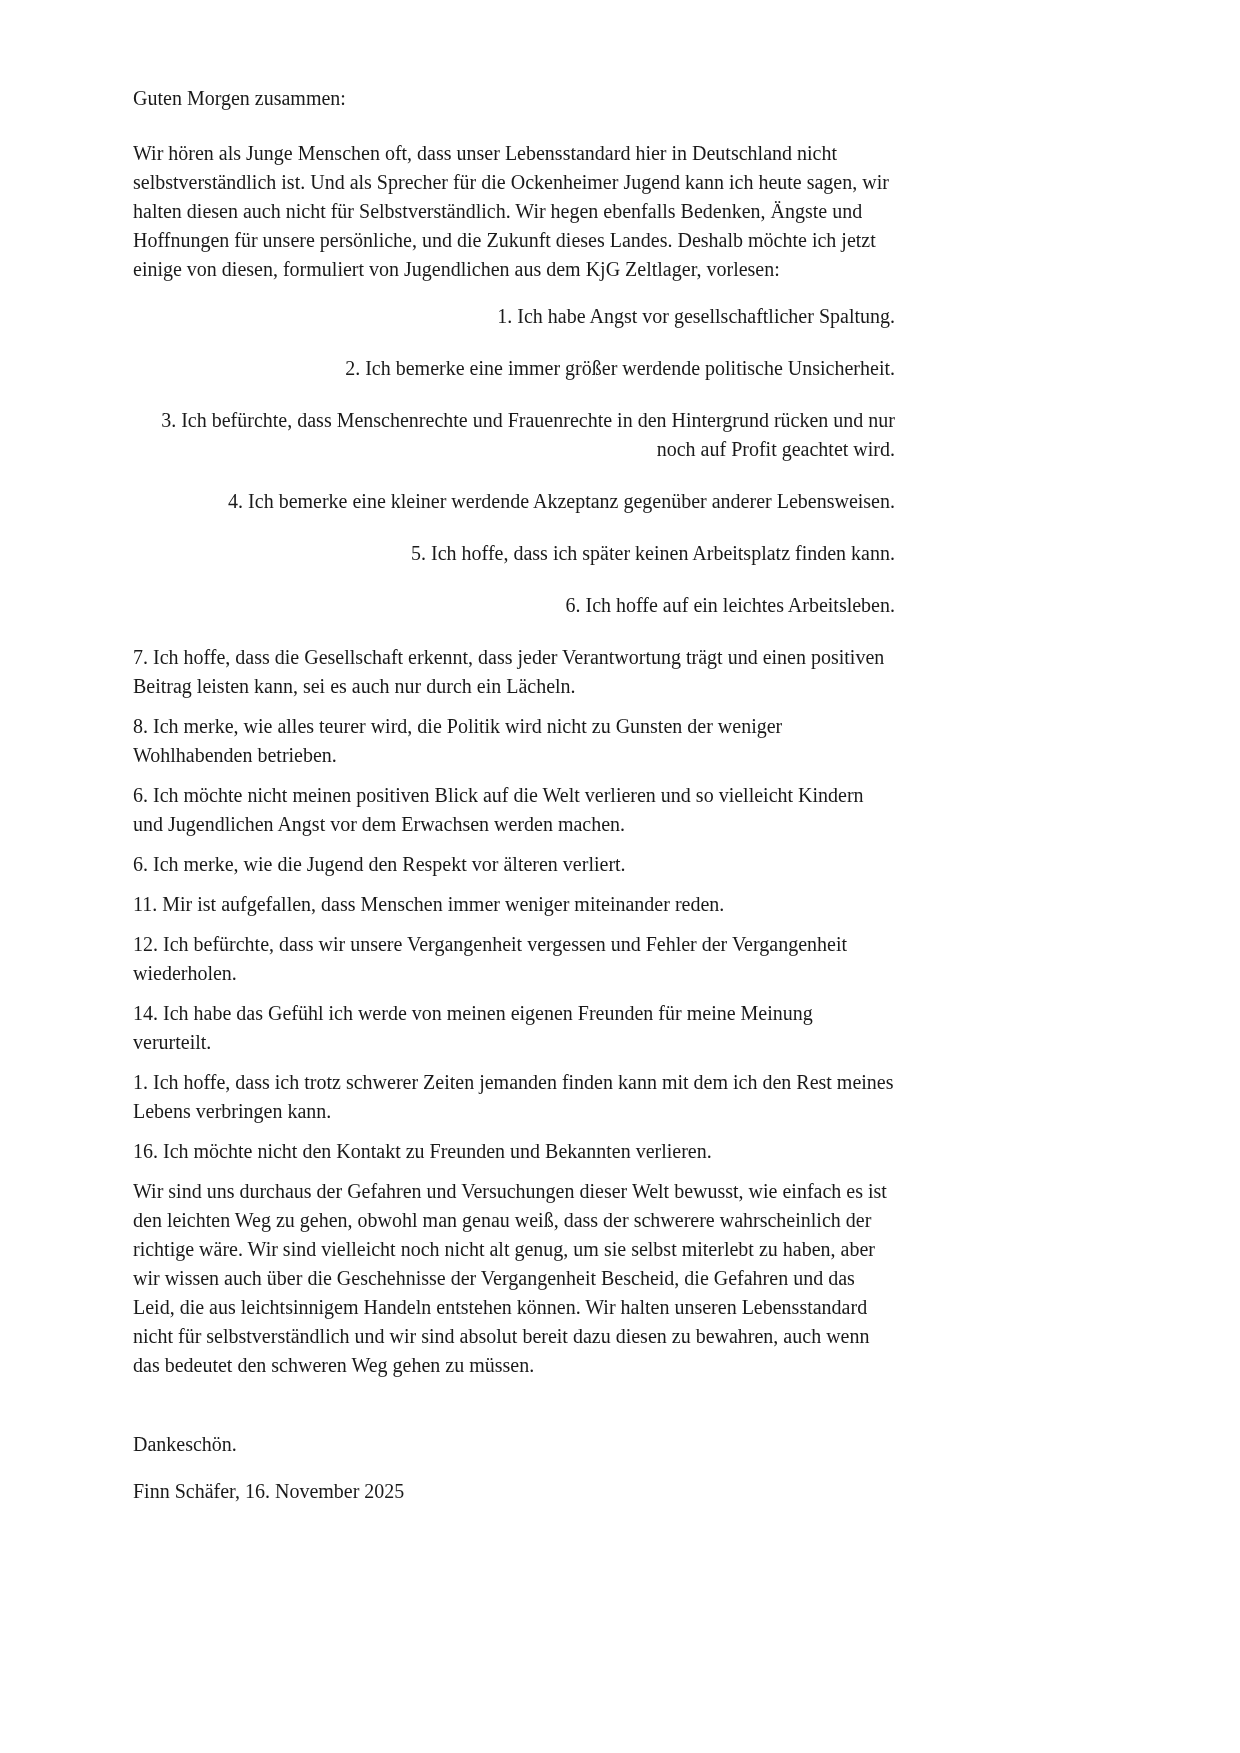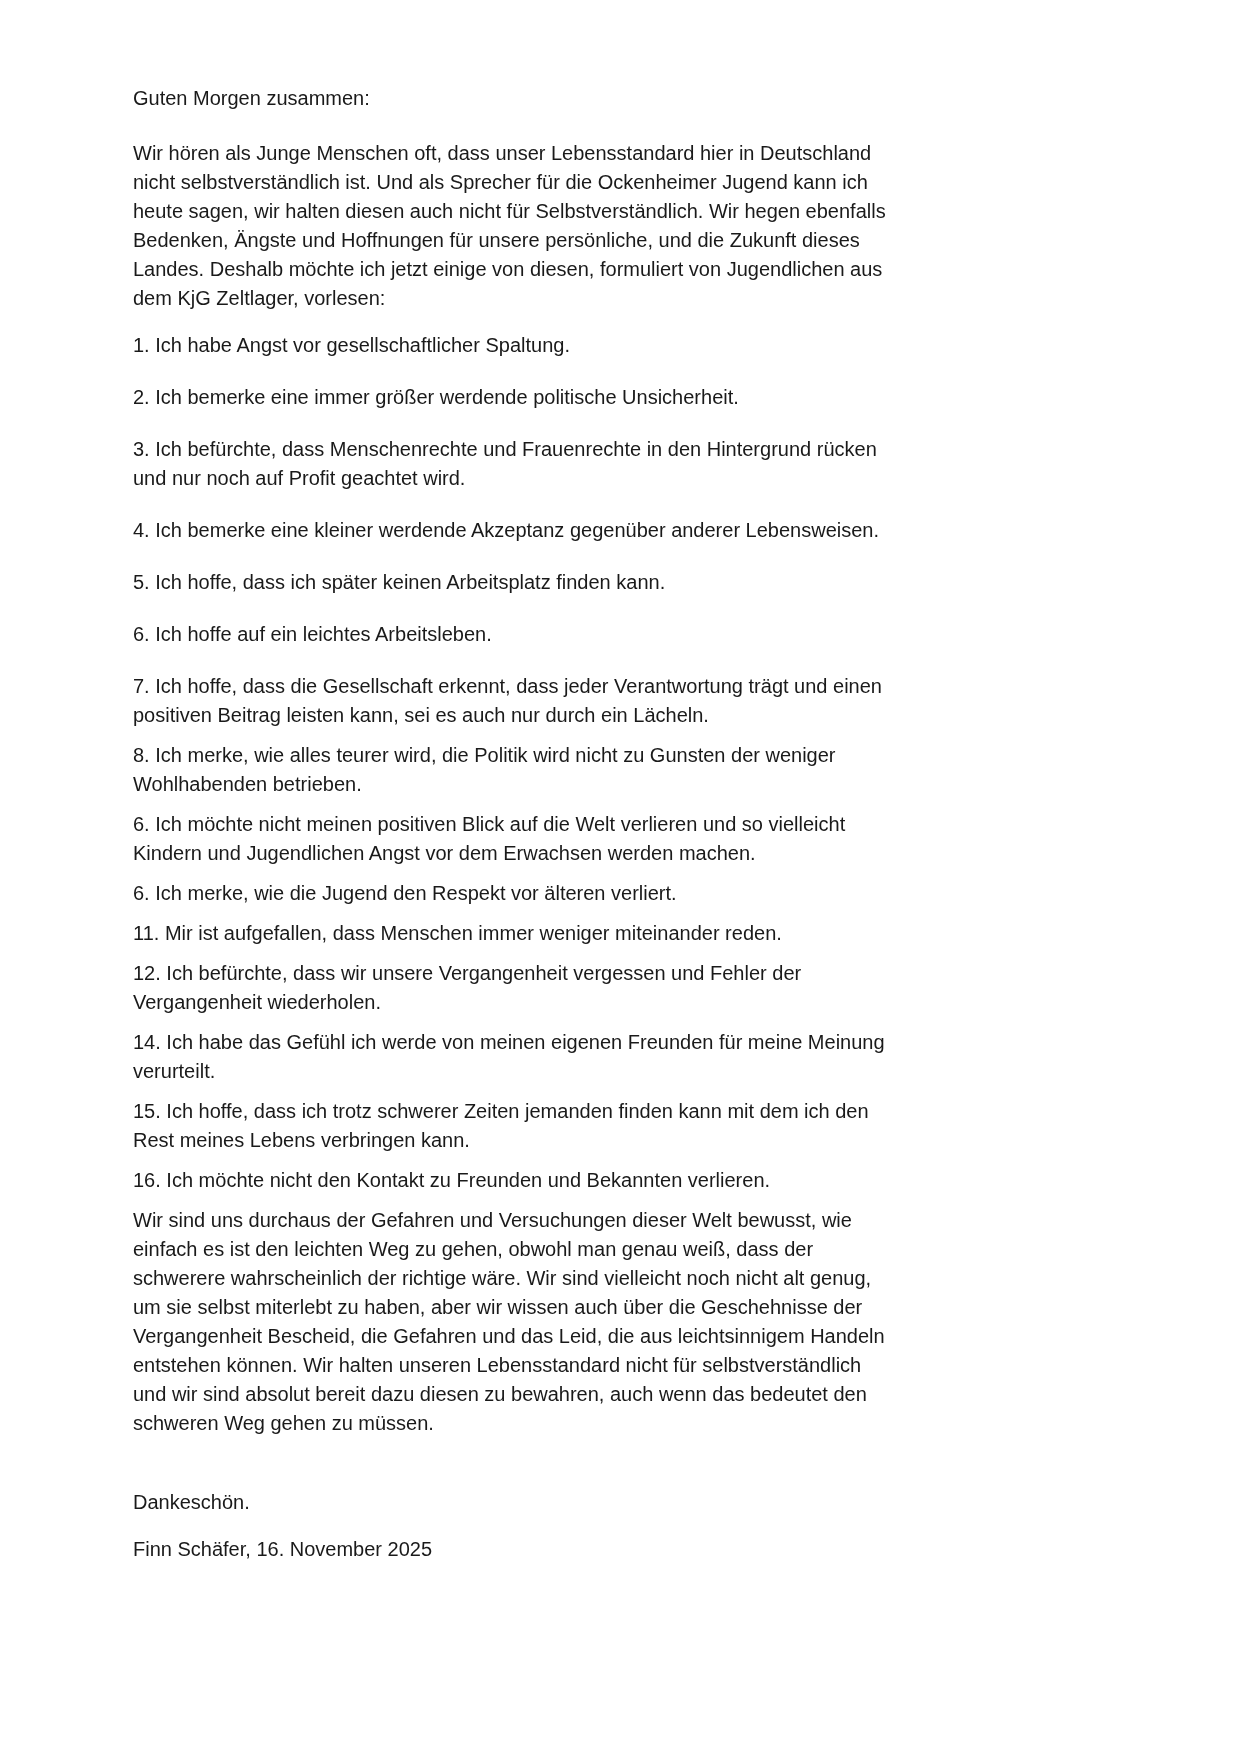--- a/index.html
+++ b/index.html
@@ -11,34 +11,34 @@
     width: 1240px;
     height: 1753px;
     overflow: hidden;
   }
   .page {
     box-sizing: border-box;
     width: 1028px;
     height: 1753px;
     padding: 84px 133px 60px 133px;
     background: #ffffff;
-    font-family: Liberation Sans, sans-serif;
+    font-family: Liberation Serif, serif;
     font-size: 20px;
     line-height: 29px;
     color: #1a1a1a;
     -webkit-font-smoothing: antialiased;
   }
   .page p {
     margin: 0 0 12px 0;
     white-space: pre-wrap;
   }
   p.greeting   { margin-bottom: 26px; }
   p.intro      { margin-bottom: 18px; }
   p.item       { margin-bottom: 11px; }
-  p.item.spaced{ margin-bottom: 23px; }
+  p.item.spaced{ margin-bottom: 23px; text-align: right; }
   p.closing    { margin-bottom: 12px; }
   p.thanks     { margin-top: 50px; margin-bottom: 18px; }
   p.signature  { margin-bottom: 0; }
 </style>
 </head>
 <body>
 
 <div class="page">
   <p class="greeting">Guten Morgen zusammen:</p>
 
@@ -51,21 +51,21 @@
       <p class="item spaced">4. Ich bemerke eine kleiner werdende Akzeptanz gegenüber anderer Lebensweisen.</p>
       <p class="item spaced">5. Ich hoffe, dass ich später keinen Arbeitsplatz finden kann.</p>
       <p class="item spaced">6. Ich hoffe auf ein leichtes Arbeitsleben.</p>
       <p class="item">7. Ich hoffe, dass die Gesellschaft erkennt, dass jeder Verantwortung trägt und einen positiven Beitrag leisten kann, sei es auch nur durch ein Lächeln.</p>
       <p class="item">8. Ich merke, wie alles teurer wird, die Politik wird nicht zu Gunsten der weniger Wohlhabenden betrieben.</p>
       <p class="item">6. Ich möchte nicht meinen positiven Blick auf die Welt verlieren und so vielleicht Kindern und Jugendlichen Angst vor dem Erwachsen werden machen.</p>
       <p class="item">6. Ich merke, wie die Jugend den Respekt vor älteren verliert.</p>
       <p class="item">11. Mir ist aufgefallen, dass Menschen immer weniger miteinander reden.</p>
       <p class="item">12. Ich befürchte, dass wir unsere Vergangenheit vergessen und Fehler der Vergangenheit wiederholen.</p>
       <p class="item">14. Ich habe das Gefühl ich werde von meinen eigenen Freunden für meine Meinung verurteilt.</p>
-      <p class="item">15. Ich hoffe, dass ich trotz schwerer Zeiten jemanden finden kann mit dem ich den Rest meines Lebens verbringen kann.</p>
+      <p class="item">1. Ich hoffe, dass ich trotz schwerer Zeiten jemanden finden kann mit dem ich den Rest meines Lebens verbringen kann.</p>
       <p class="item">16. Ich möchte nicht den Kontakt zu Freunden und Bekannten verlieren.</p>
     </div>
 
   <p class="closing">Wir sind uns durchaus der Gefahren und Versuchungen dieser Welt bewusst, wie einfach es ist den leichten Weg zu gehen, obwohl man genau weiß, dass der schwerere wahrscheinlich der richtige wäre. Wir sind vielleicht noch nicht alt genug, um sie selbst miterlebt zu haben, aber wir wissen auch über die Geschehnisse der Vergangenheit Bescheid, die Gefahren und das Leid, die aus leichtsinnigem Handeln entstehen können. Wir halten unseren Lebensstandard nicht für selbstverständlich und wir sind absolut bereit dazu diesen zu bewahren, auch wenn das bedeutet den schweren Weg gehen zu müssen.</p>
 
   <p class="thanks">Dankeschön.</p>
 
   <p class="signature">Finn Schäfer, 16. November 2025</p>
 </div>
 

